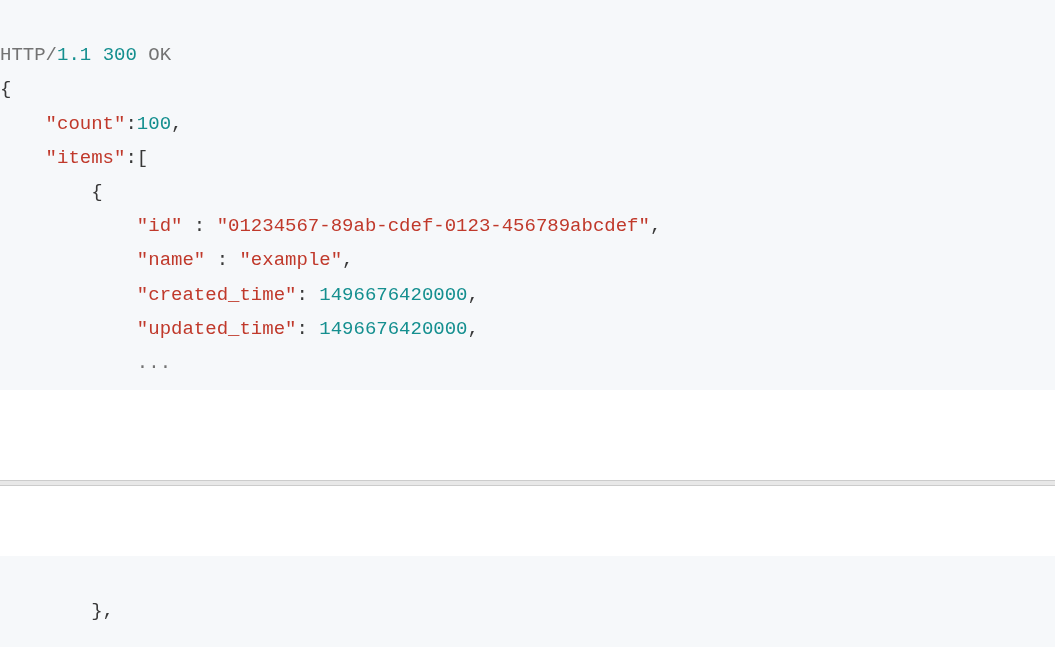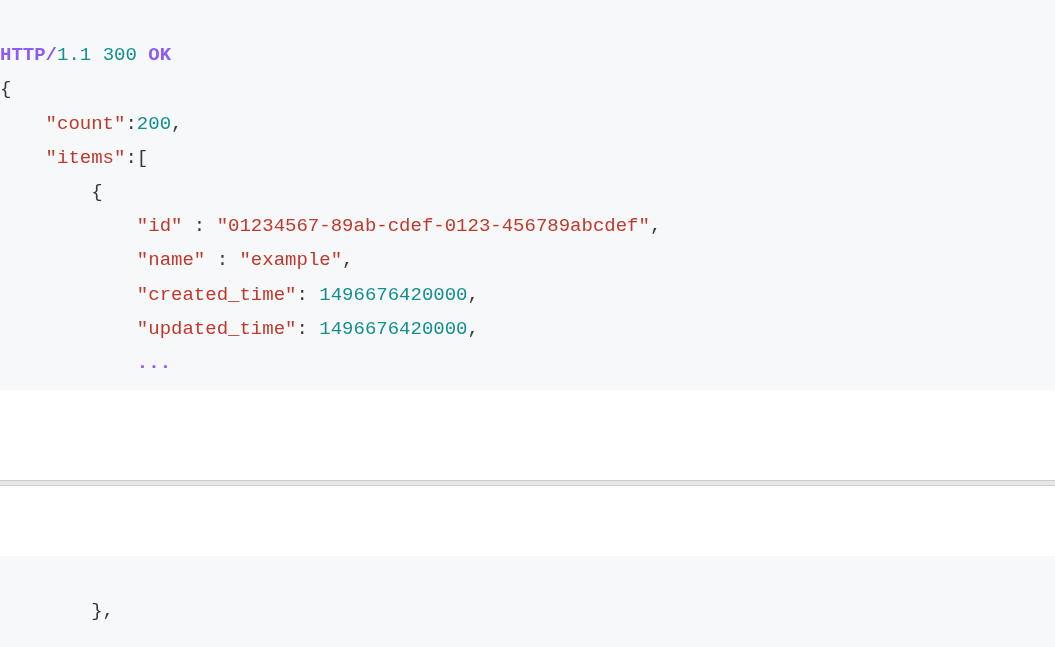--- a/index.html
+++ b/index.html
@@ -23,33 +23,33 @@
   .divider {
     height: 6px;
     background: #e8e8e8;
     border-top: 1px solid #ccc;
     border-bottom: 1px solid #ccc;
   }
   .gap2 {
     background: #ffffff;
     height: 70px;
   }
-  .tok-default { color: #8b5cf6; font-weight: bold; }
+  .tok-default { color: #737373; }
   .tok-key     { color: #c0392b; }   
   .tok-str     { color: #c0392b; }
   .tok-num     { color: #148f8f; }   
   .tok-punc    { color: #383838; }
 </style>
 </head>
 <body>
 
 <div class="code-block">
 <span class="tok-default">HTTP/</span><span class="tok-num">1.1</span> <span class="tok-num">300</span> <span class="tok-default">OK</span>
 <span class="tok-punc">{</span>
-<span>    </span><span class="tok-key">"count"</span><span class="tok-punc">:</span><span class="tok-num">200</span><span class="tok-punc">,</span>
+<span>    </span><span class="tok-key">"count"</span><span class="tok-punc">:</span><span class="tok-num">100</span><span class="tok-punc">,</span>
 <span>    </span><span class="tok-key">"items"</span><span class="tok-punc">:</span><span class="tok-punc">[</span>
 <span>        </span><span class="tok-punc">{</span>
 <span>            </span><span class="tok-key">"id"</span><span class="tok-punc"> : </span><span class="tok-str">"01234567-89ab-cdef-0123-456789abcdef"</span><span class="tok-punc">,</span>
 <span>            </span><span class="tok-key">"name"</span><span class="tok-punc"> : </span><span class="tok-str">"example"</span><span class="tok-punc">,</span>
 <span>            </span><span class="tok-key">"created_time"</span><span class="tok-punc">: </span><span class="tok-num">1496676420000</span><span class="tok-punc">,</span>
 <span>            </span><span class="tok-key">"updated_time"</span><span class="tok-punc">: </span><span class="tok-num">1496676420000</span><span class="tok-punc">,</span>
 <span>            </span><span class="tok-default">...</span>
 </div>
 
 <div class="gap"></div>

